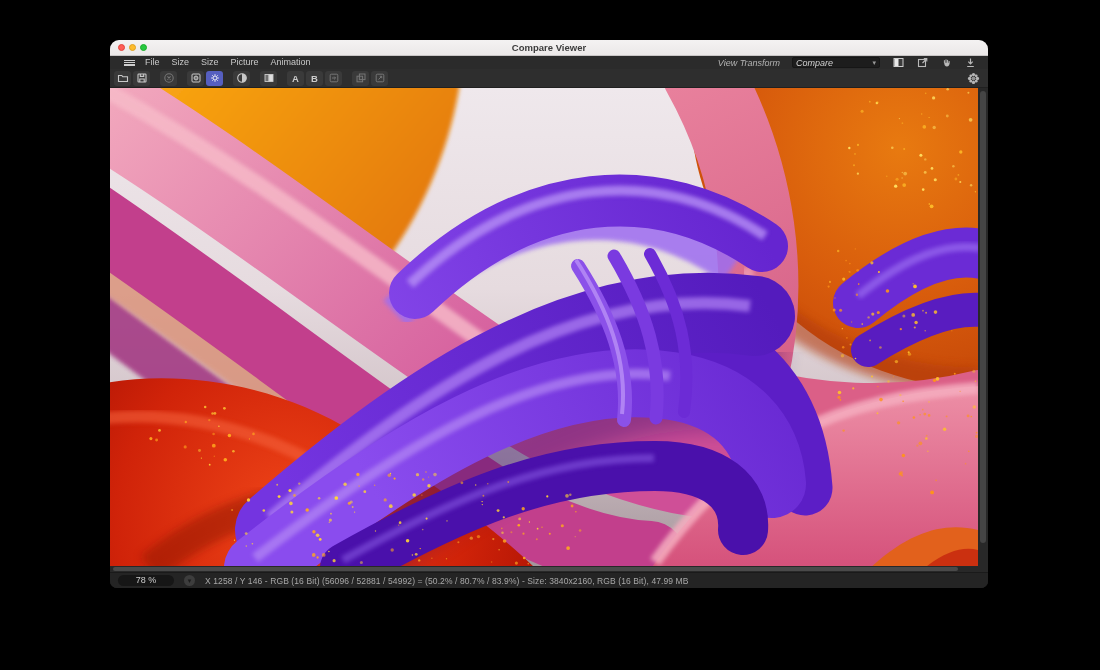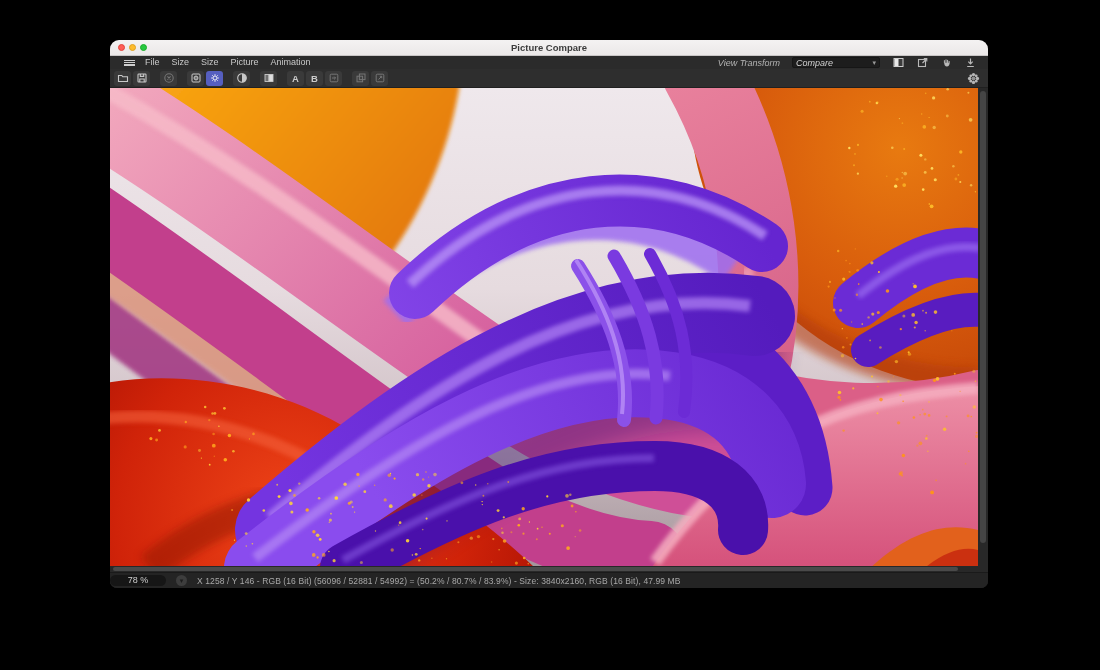--- a/index.html
+++ b/index.html
@@ -54,21 +54,21 @@
   .canvas { position:absolute; left:0; top:0; }
   .vscroll { position:absolute; right:0; top:0; width:10px; height:478px; background:#282828; }
   .vscroll .thumb { position:absolute; left:2px; top:3px; width:6px; height:452px;
     background:#454545; border-radius:3px; }
   .hscroll { height:6px; background:#282828; position:relative; }
   .hscroll .thumb { position:absolute; left:3px; top:1px; height:4px; width:845px;
     background:#4a4a4a; border-radius:2px; }
 
   
   .statusbar { height:16px; background:#242424; border-top:1px solid #1a1a1a;
-    display:flex; align-items:center; padding:0 0; font-size:9px; color:#a8a8a8; }
+    display:flex; align-items:center; padding:0 8px; font-size:9px; color:#a8a8a8; }
   .zoom-field { width:56px; height:11px; background:#161616; border-radius:6px;
     color:#cfcfcf; text-align:center; line-height:11px; margin-right:10px; }
   .zoom-drop { width:11px; height:11px; border-radius:50%; background:#3d3d3d;
     display:flex; align-items:center; justify-content:center; margin-right:10px; }
   .zoom-drop .caret { color:#1c1c1c; font-size:7px; }
   .status-text { white-space:nowrap; letter-spacing:.1px; font-size:8.5px; }
 
   svg.ico { display:block; }
 </style>
 </head>
@@ -76,21 +76,21 @@
 
 <div class="desktop">
 <div class="win">
 
   <div class="titlebar">
     <div class="lights">
       <span class="light red"></span>
       <span class="light yellow"></span>
       <span class="light green"></span>
     </div>
-    <div class="title">Picture Compare</div>
+    <div class="title">Compare Viewer</div>
   </div>
 
   <div class="menubar">
     <span class="hamburger">
           <i></i>
           <i></i>
           <i></i>
         </span>
     <span class="menu-item">File</span>
     <span class="menu-item">Size</span>

